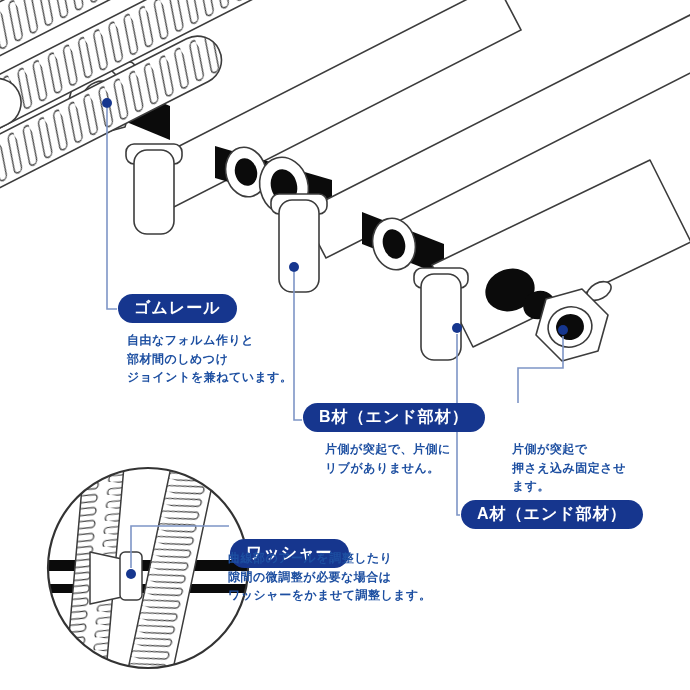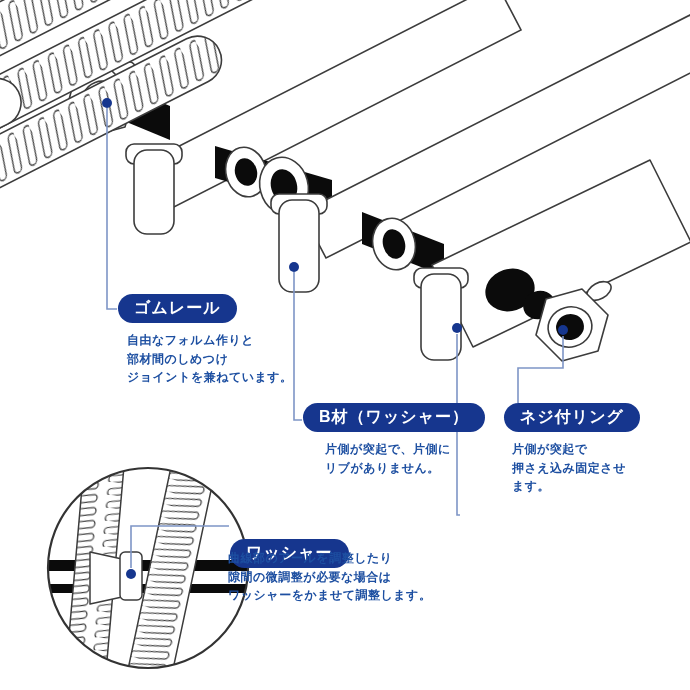--- a/index.html
+++ b/index.html
@@ -158,28 +158,28 @@
     <circle cx="457" cy="328" r="5"></circle>
     <circle cx="131" cy="574" r="5"></circle>
   </g>
 </svg>
 
   <div class="pill" style="left:118px;top:294px;">ゴムレール</div>
   <div class="desc" style="left:127px;top:331px;">自由なフォルム作りと
 部材間のしめつけ
 ジョイントを兼ねています。</div>
 
-  <div class="pill" style="left:303px;top:403px;">B材（ワッシャー）</div>
+  <div class="pill" style="left:303px;top:403px;">B材（エンド部材）</div>
   <div class="desc" style="left:312px;top:440px;margin-left:13px;">片側が突起で、片側に
 リブがありません。</div>
 
-  <div class="pill" style="left:504px;top:403px;">ネジ付リング</div>
   <div class="desc" style="left:512px;top:440px;">片側が突起で
 押さえ込み固定させ
 ます。</div>
 
   <div class="pill" style="left:230px;top:539px;">ワッシャー</div>
   <div class="desc" style="left:228px;top:549px;">曲線部のアールを調整したり
 隙間の微調整が必要な場合は
 ワッシャーをかませて調整します。</div>
 
+  <div class="pill" style="left:461px;top:500px;">A材（エンド部材）</div>
 
 </div>
 
 </body></html>

